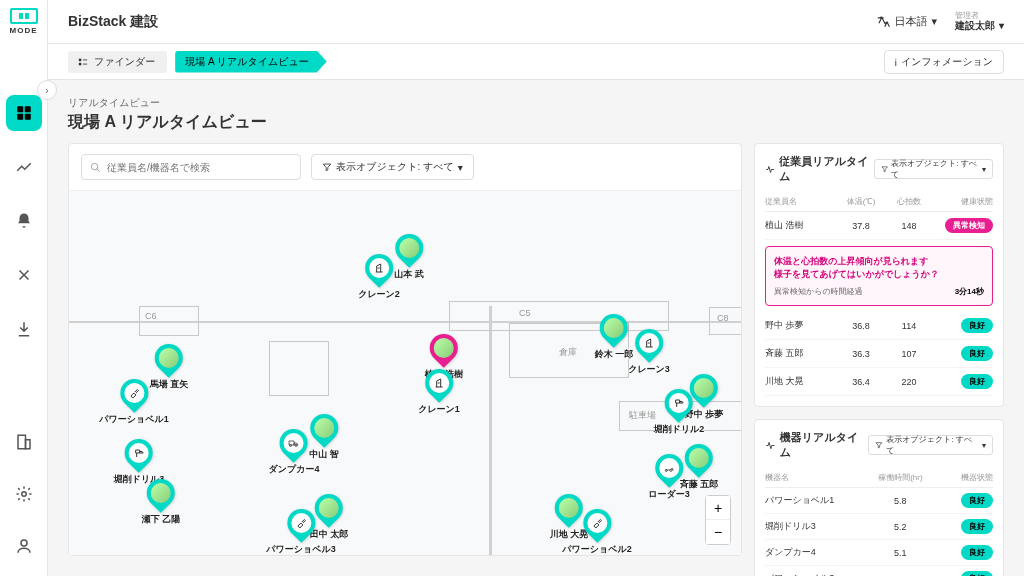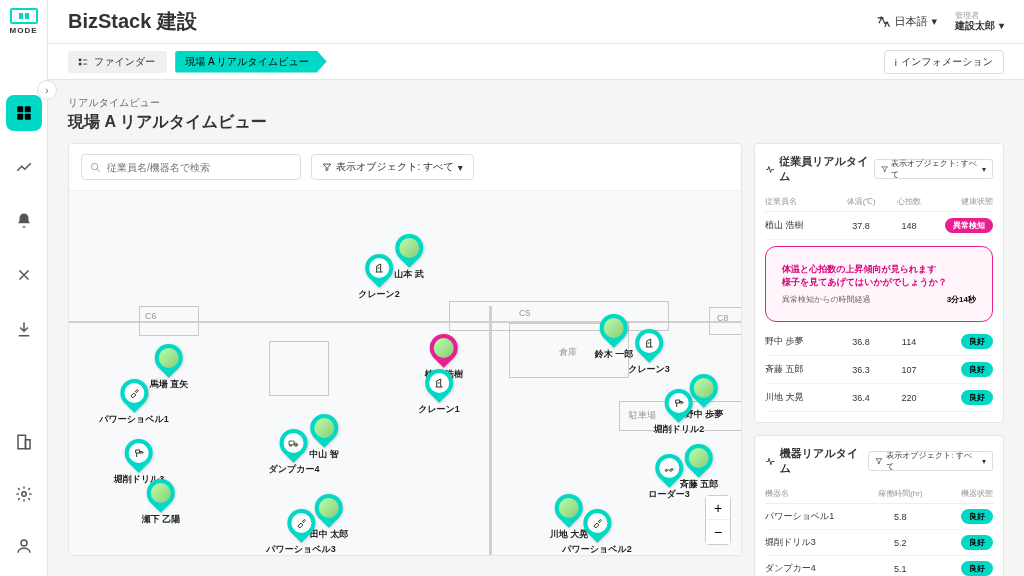--- a/index.html
+++ b/index.html
@@ -16,21 +16,21 @@
 .sb-nav { display: flex; flex-direction: column; gap: 18px; margin-top: 40px; align-items: center; }
 .sb-item { width: 36px; height: 36px; display: flex; align-items: center; justify-content: center; border-radius: 8px; cursor: pointer; color: #555; }
 .sb-item.active { background: #00d9c5; color: #000; }
 .sb-icon { width: 18px; height: 18px; }
 .sb-spacer { flex: 1; }
 .sb-bottom { display: flex; flex-direction: column; gap: 16px; align-items: center; padding-bottom: 12px; }
 
 
 .main { flex: 1; display: flex; flex-direction: column; min-width: 0; }
 .topbar { height: 44px; background: #fff; border-bottom: 1px solid #e5e5e5; display: flex; align-items: center; padding: 0 20px; gap: 16px; }
-.app-title { font-size: 20px; font-weight: 700; }
+.app-title { font-size: 14px; font-weight: 700; }
 .topbar-right { margin-left: auto; display: flex; align-items: center; gap: 18px; }
 .lang-sel { display: flex; align-items: center; gap: 4px; font-size: 11px; cursor: pointer; }
 .user-sel { display: flex; flex-direction: column; line-height: 1.2; font-size: 10px; cursor: pointer; }
 .user-sel .role { color: #999; font-size: 8px; }
 .user-sel .name { display: flex; align-items: center; gap: 4px; font-weight: bold; }
 
 .crumbbar { height: 36px; background: #fff; border-bottom: 1px solid #e5e5e5; display: flex; align-items: center; padding: 0 20px; gap: 8px; }
 .crumb-pill { height: 22px; padding: 0 12px 0 10px; display: flex; align-items: center; gap: 6px; font-size: 10px; border-radius: 3px; background: #f0f0f0; cursor: pointer; }
 .crumb-pill.active { background: #00d9c5; color: #000; position: relative; padding-right: 18px; clip-path: polygon(0 0, calc(100% - 10px) 0, 100% 50%, calc(100% - 10px) 100%, 0 100%); }
 .info-btn { margin-left: auto; height: 24px; padding: 0 10px; border: 1px solid #ddd; border-radius: 4px; background: #fff; font-size: 10px; display: flex; align-items: center; gap: 4px; cursor: pointer; }
@@ -77,21 +77,21 @@
 .emp-row .c2 { flex: 0.8; text-align: center; }
 .emp-row .c3 { flex: 0.8; text-align: center; }
 .emp-row .c4 { flex: 1; text-align: right; }
 .tbl-head .c1 { flex: 1.2; }
 .tbl-head .c2 { flex: 0.8; text-align: center; }
 .tbl-head .c3 { flex: 0.8; text-align: center; }
 .tbl-head .c4 { flex: 1; text-align: right; }
 .badge { display: inline-block; padding: 2px 8px; border-radius: 9px; font-size: 8px; font-weight: 600; }
 .badge.good { background: #00d9c5; color: #000; }
 .badge.warn { background: #e91e90; color: #fff; }
-.alert-box { border: 1.5px solid #e91e90; border-radius: 11px; padding: 16px; margin: 6px 0; background: #fff5fb; }
+.alert-box { border: 1.5px solid #e91e90; border-radius: 4px; padding: 8px; margin: 6px 0; background: #fff5fb; }
 .alert-box .msg { font-size: 9px; color: #d4007a; font-weight: 600; line-height: 1.4; }
 .alert-box .sub { font-size: 8px; color: #666; margin-top: 6px; display: flex; justify-content: space-between; }
 
 .eq-head { display: flex; font-size: 8px; color: #999; padding: 4px 0; border-bottom: 1px solid #eee; }
 .eq-head .e1 { flex: 1.4; } .eq-head .e2 { flex: 1; text-align: center; } .eq-head .e3 { flex: 0.8; text-align: right; }
 .eq-row { display: flex; align-items: center; font-size: 9px; padding: 5px 0; border-bottom: 1px solid #f3f3f3; }
 .eq-row .e1 { flex: 1.4; } .eq-row .e2 { flex: 1; text-align: center; } .eq-row .e3 { flex: 0.8; text-align: right; }
 </style>
 </head>
 <body>

